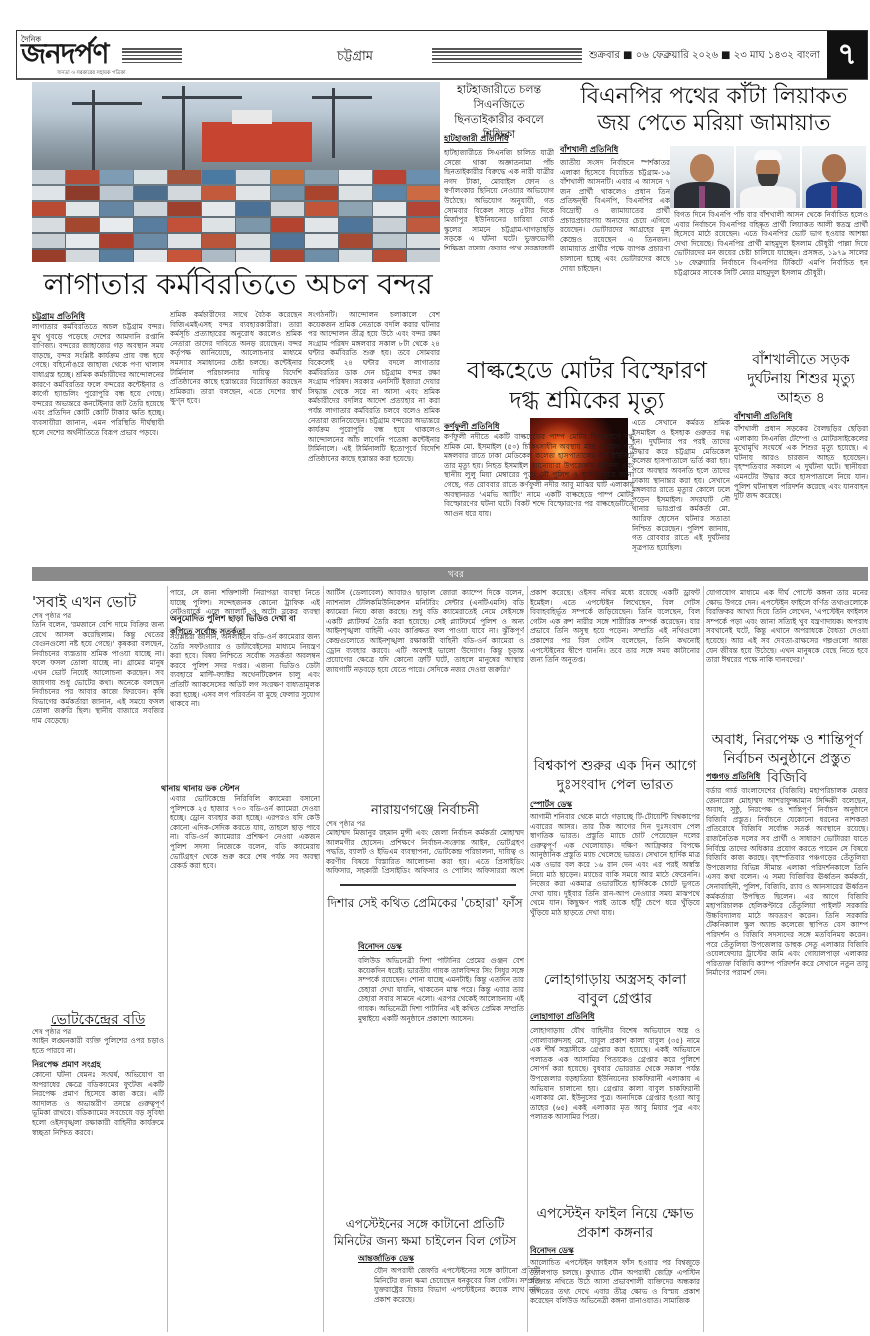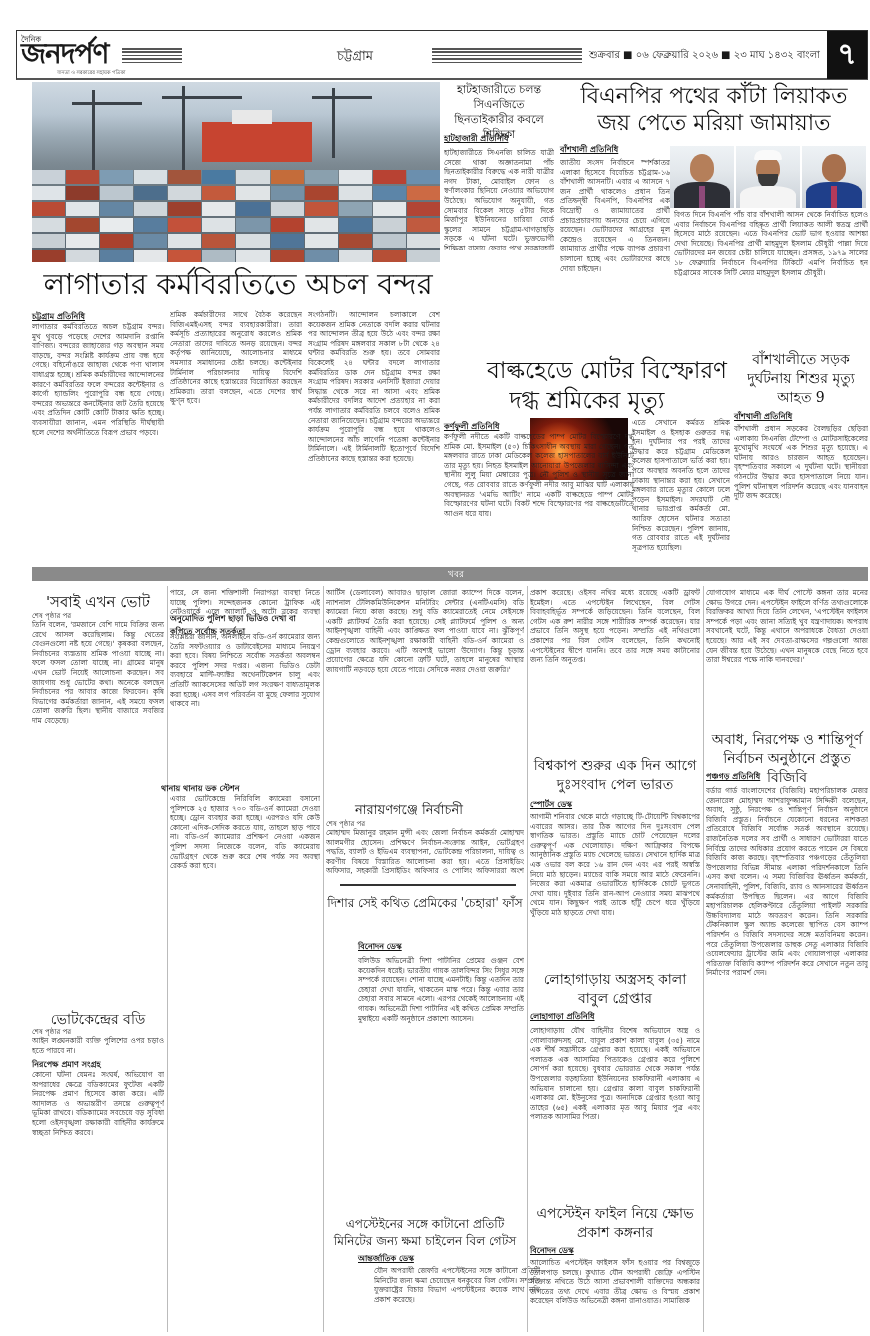--- a/index.html
+++ b/index.html
@@ -179,54 +179,54 @@
   <div style="position:absolute; left:22px; top:28px; width:20px; height:14px; background:#3a3a3a; border-radius:0 0 10px 10px;"></div>
   <div class="suit" style="left:4px; width:56px; height:22px; background:#f4f4f4;"></div>
 </div>
 <div class="abs portrait" style="left:802px; top:146px; width:64px; height:62px;">
   <div class="head" style="left:20px; top:8px; width:24px; height:28px; background:#a8704d;"></div>
   <div class="suit" style="left:4px; width:56px; height:26px; background:#1f3f8a;"></div>
   <div class="tie" style="left:29px; height:22px; background:#b33a5a;"></div>
 </div>
 <div class="abs body-text" style="left:674px; top:210px; width:194px; height:88px;">বিগত দিনে বিএনপি পাঁচ বার বাঁশখালী আসন থেকে নির্বাচিত হলেও এবার নির্বাচনে বিএনপির বহিষ্কৃত প্রার্থী লিয়াকত আলী স্বতন্ত্র প্রার্থী হিসেবে মাঠে রয়েছেন। এতে বিএনপির ভোট ভাগ হওয়ার আশঙ্কা দেখা দিয়েছে। বিএনপির প্রার্থী মাহমুদুল ইসলাম চৌধুরী পাল্লা দিয়ে ভোটারদের মন জয়ের চেষ্টা চালিয়ে যাচ্ছেন। প্রসঙ্গত, ১৯৭৯ সালের ১৮ ফেব্রুয়ারি নির্বাচনে বিএনপির টিকিটে এমপি নির্বাচিত হন চট্টগ্রামের সাবেক সিটি মেয়র মাহমুদুল ইসলাম চৌধুরী।</div>
 
-<div class="abs headline" style="left:464px; top:356px; width:286px; font-size:23px; line-height:28px; text-align:center;">বাল্কহেডে মোটর বিস্ফোরণ</div>
+<div class="abs headline" style="left:444px; top:356px; width:286px; font-size:23px; line-height:28px; text-align:center;">বাল্কহেডে মোটর বিস্ফোরণ</div>
 <div class="abs headline" style="left:444px; top:386px; width:286px; font-size:23px; line-height:28px; text-align:center;">দগ্ধ শ্রমিকের মৃত্যু</div>
 <div class="abs byline" style="left:444px; top:420px;">কর্ণফুলী প্রতিনিধি</div>
 <div class="abs fire-photo" style="left:530px; top:418px; width:98px; height:62px;"></div>
 <div class="abs body-text" style="left:444px; top:432px; width:190px; height:128px;">কর্ণফুলী নদীতে একটি বাল্কহেডের পাম্প মোটর বিস্ফোরণে দগ্ধ শ্রমিক মো. ইসমাইল (৫০) চিকিৎসাধীন অবস্থায় মারা গেছেন। গত মঙ্গলবার রাতে ঢাকা মেডিকেল কলেজ হাসপাতালের বার্ন ইউনিটে তার মৃত্যু হয়। নিহত ইসমাইল আনোয়ারা উপজেলার বাসিন্দা এবং স্থানীয় লুলু মিয়া মেম্বারের পুত্র। নৌ পুলিশ ও স্থানীয় সূত্রে জানা গেছে, গত রোববার রাতে কর্ণফুলী নদীর আবু মাঝির ঘাট এলাকায় অবস্থানরত 'এমভি আটিং' নামে একটি বাল্কহেডে পাম্প মোটর বিস্ফোরণের ঘটনা ঘটে। বিকট শব্দে বিস্ফোরণের পর বাল্কহেডটিতে আগুন ধরে যায়।</div>
 <div class="abs body-text" style="left:632px; top:418px; width:98px; height:142px;">এতে সেখানে কর্মরত শ্রমিক ইসমাইল ও ইসহাক গুরুতর দগ্ধ হন। দুর্ঘটনার পর পরই তাদের উদ্ধার করে চট্টগ্রাম মেডিকেল কলেজ হাসপাতালে ভর্তি করা হয়। পরে অবস্থার অবনতি হলে তাদের ঢাকায় স্থানান্তর করা হয়। সেখানে মঙ্গলবার রাতে মৃত্যুর কোলে ঢলে পড়েন ইসমাইল। সদরঘাট নৌ থানার ভারপ্রাপ্ত কর্মকর্তা মো. আরিফ হোসেন ঘটনার সত্যতা নিশ্চিত করেছেন। পুলিশ জানায়, গত রোববার রাতে এই দুর্ঘটনার সূত্রপাত হয়েছিল।</div>
 
-<div class="abs headline" style="left:734px; top:350px; width:134px; font-size:14px; line-height:19px; text-align:center;">বাঁশখালীতে সড়ক দুর্ঘটনায় শিশুর মৃত্যু আহত 9</div>
+<div class="abs headline" style="left:734px; top:350px; width:134px; font-size:14px; line-height:19px; text-align:center;">বাঁশখালীতে সড়ক দুর্ঘটনায় শিশুর মৃত্যু আহত ৪</div>
 <div class="abs byline" style="left:734px; top:410px;">বাঁশখালী প্রতিনিধি</div>
-<div class="abs body-text" style="left:734px; top:424px; width:134px; height:136px;">বাঁশখালী প্রধান সড়কের বৈলছড়ির ছেড়িরা এলাকায় সিএনজি টেম্পো ও মোটরসাইকেলের মুখোমুখি সংঘর্ষে এক শিশুর মৃত্যু হয়েছে। এ ঘটনায় আরও চারজন আহত হয়েছেন। বৃহস্পতিবার সকালে এ দুর্ঘটনা ঘটে। স্থানীয়রা গঠনটের উদ্ধার করে হাসপাতালে নিয়ে যান। পুলিশ ঘটনাস্থল পরিদর্শন করেছে এবং যানবাহন দুটি জব্দ করেছে।</div>
+<div class="abs body-text" style="left:734px; top:424px; width:134px; height:136px;">বাঁশখালী প্রধান সড়কের বৈলছড়ির ছেড়িরা এলাকায় সিএনজি টেম্পো ও মোটরসাইকেলের মুখোমুখি সংঘর্ষে এক শিশুর মৃত্যু হয়েছে। এ ঘটনায় আরও চারজন আহত হয়েছেন। বৃহস্পতিবার সকালে এ দুর্ঘটনা ঘটে। স্থানীয়রা এমনটের উদ্ধার করে হাসপাতালে নিয়ে যান। পুলিশ ঘটনাস্থল পরিদর্শন করেছে এবং যানবাহন দুটি জব্দ করেছে।</div>
 
 <div class="abs section-bar">খবর</div>
 
-<div class="abs headline" style="left:32px; top:590px; width:132px; font-size:15px; text-align:center;">'সবাই এখন ভোট</div>
+<div class="abs headline" style="left:32px; top:590px; width:132px; font-size:15px; ">'সবাই এখন ভোট</div>
 <div class="abs" style="left:32px; top:610px; font-size:7px;">শেষ পৃষ্ঠার পর</div>
 <div class="abs body-text" style="left:32px; top:620px; width:132px; height:386px;">তিনি বলেন, 'রমজানে বেশি দামে বিক্রির জন্য রেখে আসল করেছিলাম। কিন্তু খেতের বেগুনগুলো নষ্ট হয়ে গেছে।' কৃষকরা বলছেন, নির্বাচনের ব্যস্ততায় শ্রমিক পাওয়া যাচ্ছে না। ফলে ফসল তোলা যাচ্ছে না। গ্রামের মানুষ এখন ভোট নিয়েই আলোচনা করছেন। সব জায়গায় শুধু ভোটের কথা। অনেকে বলছেন নির্বাচনের পর আবার কাজে ফিরবেন। কৃষি বিভাগের কর্মকর্তারা জানান, এই সময়ে ফসল তোলা জরুরি ছিল। স্থানীয় বাজারে সবজির দাম বেড়েছে।</div>
-<div class="abs headline" style="left:32px; top:1008px; width:132px; font-size:14px; text-align:center;">ভোটকেন্দ্রের বডি</div>
+<div class="abs headline" style="left:32px; top:1008px; width:132px; font-size:14px; text-align:center;text-decoration:underline;">ভোটকেন্দ্রের বডি</div>
 <div class="abs" style="left:32px; top:1026px; font-size:7px;">শেষ পৃষ্ঠার পর</div>
 <div class="abs body-text" style="left:32px; top:1036px; width:132px; height:20px;">আইন লঙ্ঘনকারী ব্যক্তি পুলিশের ওপর চড়াও হতে পারবে না।</div>
 <div class="abs sub-head" style="left:32px; top:1058px;">নিরপেক্ষ প্রমাণ সংগ্রহ</div>
 <div class="abs body-text" style="left:32px; top:1070px; width:132px; height:262px;">কোনো ঘটনা যেমনঃ সংঘর্ষ, অভিযোগ বা অপরাধের ক্ষেত্রে বডিক্যামের ফুটেজ একটি নিরপেক্ষ প্রমাণ হিসেবে কাজ করে। এটি আদালত ও অভ্যন্তরীণ তদন্তে গুরুত্বপূর্ণ ভূমিকা রাখবে। বডিক্যামের সবচেয়ে বড় সুবিধা হলো ওইসবৃঙ্খলা রক্ষাকারী বাহিনীর কার্যক্রমে স্বচ্ছতা নিশ্চিত করবে।</div>
 
 <div class="abs rule-v" style="left:167px; top:586px; height:746px;"></div>
 
 <div class="abs body-text" style="left:170px; top:588px; width:150px; height:28px;">পারে, সে জন্য শক্তিশালী নিরাপত্তা ব্যবস্থা নিতে যাচ্ছে পুলিশ। সন্দেহজনক কোনো ট্রাফিক এই নেটওয়ার্কে এলে অ্যালার্ট ও অটো ব্লকের ব্যবস্থা থাকবে। হ্যাকিং প্রতিরোধের শক্তিশালী ব্যবস্থাও থাকছে।</div>
 <div class="abs sub-head" style="left:170px; top:612px; width:150px;">অনুমোদিত পুলিশ ছাড়া ভিডিও দেখা বা কপিতে সর্বোচ্চ সতর্কতা</div>
 <div class="abs body-text" style="left:170px; top:632px; width:150px; height:110px;">সংশ্লিষ্টরা জানান, অনলাইনে বডি-ওর্ন ক্যামেরার জন্য তৈরি সফটওয়্যার ও ডাটাবেইসের মাধ্যমে নিয়ন্ত্রণ করা হবে। বিষয় নিশ্চিতে সর্বোচ্চ সতর্কতা অবলম্বন করবে পুলিশ সদর দপ্তর। এজন্য ভিডিও ডেটা ব্যবহারে মাল্টি-ফ্যাক্টর অথেনটিকেশন চালু এবং প্রতিটি অ্যাকসেসের অডিট লগ সংরক্ষণ বাধ্যতামূলক করা হচ্ছে। এসব লগ পরিবর্তন বা মুছে ফেলার সুযোগ থাকবে না।</div>
 <div class="abs sub-head" style="left:161px; top:782px; width:150px;">থানায় থানায় ডক স্টেশন</div>
 <div class="abs body-text" style="left:170px; top:794px; width:150px; height:538px;">এবার ভোটকেন্দ্রে নিরিবিলি ক্যামেরা বসানো পুলিশকে ২৫ হাজার ৭০০ বডি-ওর্ন ক্যামেরা দেওয়া হচ্ছে। ড্রোন ব্যবহার করা হচ্ছে। এরপরও যদি কেউ কোনো এদিক-সেদিক করতে যায়, তাহলে ছাড় পাবে না। বডি-ওর্ন ক্যামেরার প্রশিক্ষণ নেওয়া একজন পুলিশ সদস্য নিজেকে বলেন, বডি ক্যামেরায় ভোটগ্রহণ থেকে শুরু করে শেষ পর্যন্ত সব অবস্থা রেকর্ড করা হবে।</div>
 
 <div class="abs rule-v" style="left:323px; top:586px; height:746px;"></div>
 
 <div class="abs body-text" style="left:326px; top:588px; width:198px; height:212px;">আর্টিস (ডেলাবেল) আবারও ছাড়াল জোরা ক্যাম্পে দিকে বলেন, ন্যাশনাল টেলিকমিউনিকেশন মনিটরিং সেন্টার (এনটিএমসি) বডি ক্যামেরা নিয়ে কাজ করছে। শুধু বডি ক্যামেরাতেই নেমে সেইসঙ্গে একটি প্ল্যাটফর্ম তৈরি করা হয়েছে। সেই প্ল্যাটফর্মে পুলিশ ও অন্য আইনশৃঙ্খলা বাহিনী এবং কাঙ্ক্ষিত ফল পাওয়া যাবে না। ঝুঁকিপূর্ণ কেন্দ্রগুলোতে আইনশৃঙ্খলা রক্ষাকারী বাহিনী বডি-ওর্ন ক্যামেরা ও ড্রোন ব্যবহার করবে। এটি অবশ্যই ভালো উদ্যোগ। কিন্তু চূড়ান্ত প্রয়োগের ক্ষেত্রে যদি কোনো ত্রুটি ঘটে, তাহলে মানুষের আস্থার জায়গাটি নড়বড়ে হয়ে যেতে পারে। সেদিকে নজর দেওয়া জরুরি।'</div>
-<div class="abs headline" style="left:310px; top:800px; width:198px; font-size:13px; text-align:center;">নারায়ণগঞ্জে নির্বাচনী</div>
+<div class="abs headline" style="left:326px; top:800px; width:198px; font-size:13px; text-align:center;">নারায়ণগঞ্জে নির্বাচনী</div>
 <div class="abs" style="left:326px; top:818px; font-size:7px;">শেষ পৃষ্ঠার পর</div>
 <div class="abs body-text" style="left:326px; top:828px; width:198px; height:48px;">মোহাম্মদ মিজানুর রহমান মুন্সী এবং জেলা নির্বাচন কর্মকর্তা মোহাম্মদ আলমগীর হোসেন। প্রশিক্ষণে নির্বাচন-সংক্রান্ত আইন, ভোটগ্রহণ পদ্ধতি, ব্যালট ও ইভিএম ব্যবস্থাপনা, ভোটকেন্দ্র পরিচালনা, দায়িত্ব ও করণীয় বিষয়ে বিস্তারিত আলোচনা করা হয়। এতে প্রিসাইডিং অফিসার, সহকারী প্রিসাইডিং অফিসার ও পোলিং অফিসাররা অংশ নেন।</div>
 <div class="abs rule-h" style="left:340px; top:884px; width:176px;"></div>
 <div class="abs headline" style="left:326px; top:892px; width:198px; font-size:12px; line-height:22px; text-align:center;">দিশার সেই কথিত প্রেমিকের 'চেহারা' ফাঁস</div>
 <div class="abs byline" style="left:358px; top:940px;">বিনোদন ডেস্ক</div>
 <div class="abs body-text" style="left:358px; top:956px; width:166px; height:254px;">বলিউড অভিনেত্রী দিশা পাটানির প্রেমের গুঞ্জন বেশ কয়েকদিন ধরেই। ভারতীয় গায়ক তালবিন্দর সিং সিধুর সঙ্গে সম্পর্কে রয়েছেন। শোনা যাচ্ছে এমনটাই। কিন্তু এতদিন তার চেহারা দেখা যায়নি, থাকতেন মাস্ক পরে। কিন্তু এবার তার চেহারা সবার সামনে এলো। এরপর থেকেই আলোচনায় এই গায়ক। অভিনেত্রী দিশা পাটানির এই কথিত প্রেমিক সম্প্রতি মুম্বাইয়ে একটি অনুষ্ঠানে প্রকাশ্যে আসেন।</div>
 <div class="abs headline" style="left:326px; top:1216px; width:198px; font-size:12px; line-height:17px; text-align:center;">এপস্টেইনের সঙ্গে কাটানো প্রতিটি মিনিটের জন্য ক্ষমা চাইলেন বিল গেটস</div>
 <div class="abs byline" style="left:358px; top:1252px;">আন্তর্জাতিক ডেস্ক</div>
 <div class="abs body-text" style="left:358px; top:1266px; width:166px; height:66px;margin-left:16px;">যৌন অপরাধী জেফরি এপস্টেইনের সঙ্গে কাটানো প্রতিটি মিনিটের জন্য ক্ষমা চেয়েছেন ধনকুবের বিল গেটস। সম্প্রতি যুক্তরাষ্ট্রের বিচার বিভাগ এপস্টেইনের কয়েক লাখ নথি প্রকাশ করেছে।</div>
 

